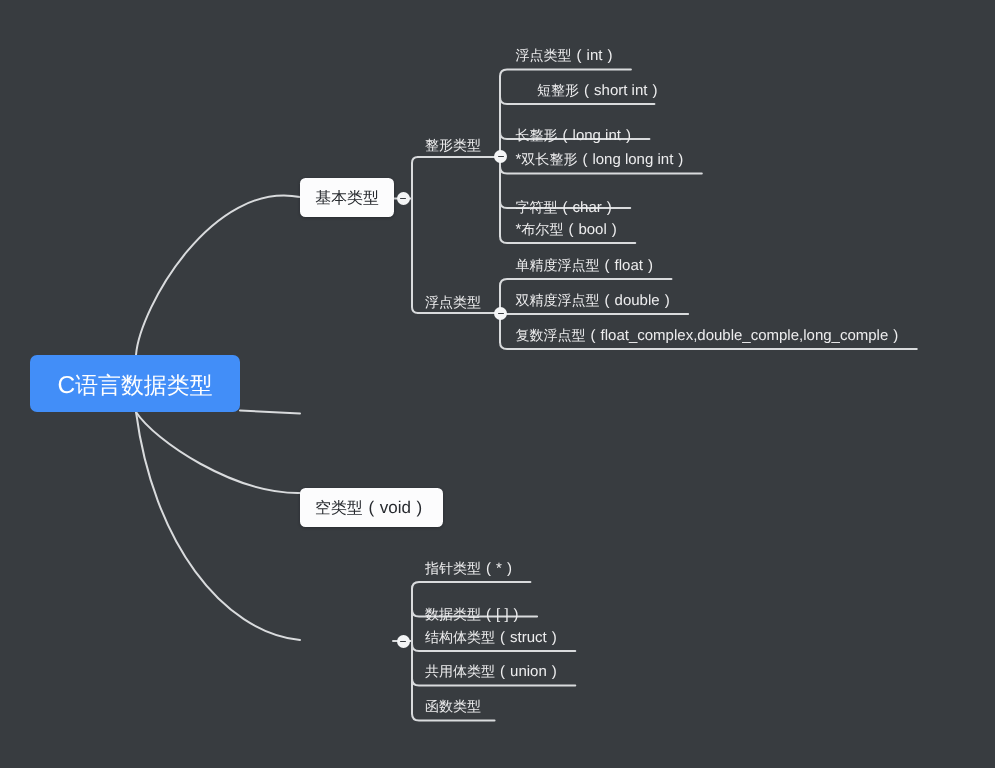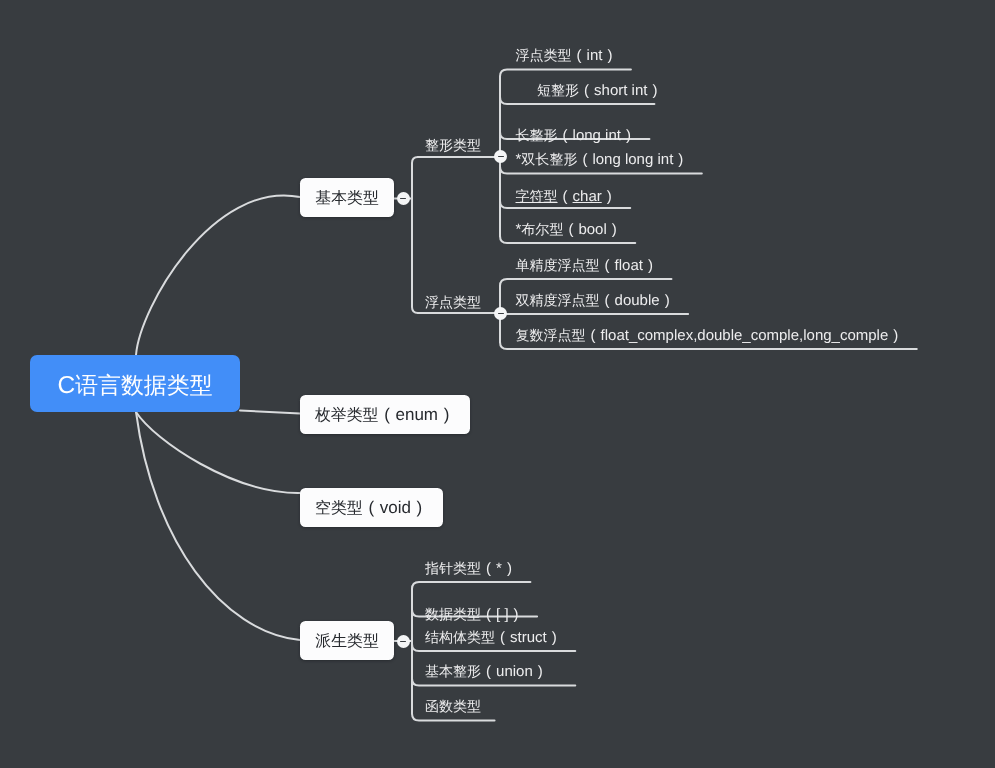--- a/index.html
+++ b/index.html
@@ -80,28 +80,22 @@
       <path d="M393 641 L412 641" fill="none" stroke="#d9dbdd" stroke-width="2" stroke-linecap="round"></path>
     </svg>
 
   <div class="node card" style="left:300px;top:178px;width:94px;">
     <span><span class="han">基本类型</span></span>
   </div>
 
   <div class="node root">
     <span>C<span class="han">语言数据类型</span></span>
   </div>
-  <div class="node card" style="left:300px;top:394.5px;width:170px;">
-    <span><span class="han">枚举类型</span><span class="fw">(</span>enum<span class="fw">)</span></span>
-  </div>
   <div class="node card" style="left:300px;top:488px;width:143px;">
     <span><span class="han">空类型</span><span class="fw">(</span>void<span class="fw">)</span></span>
-  </div>
-  <div class="node card" style="left:300px;top:620.5px;width:94px;">
-    <span><span class="han">派生类型</span></span>
   </div>
 
   <div class="node toggle" style="left:396.6px;top:192px;">
       <i></i>
     </div>
   <div class="node toggle" style="left:396.6px;top:634.8px;">
       <i></i>
     </div>
   <div class="node toggle" style="left:494.3px;top:150.1px;">
       <i></i>
@@ -115,24 +109,24 @@
   </div>
   <div class="node leaf" style="left:425px;top:293px;">
     <span><span class="han">浮点类型</span></span>
   </div>
 
   <div id="leaves">
       <div class="node leaf" style="left: 515.5px; top: 46px;"><span><span class="han">浮点类型</span><span class="fw">(</span>int<span class="fw">)</span></span></div>
       <div class="node leaf" style="left: 537px; top: 80.5px;"><span><span class="han">短整形</span><span class="fw">(</span>short int<span class="fw">)</span></span></div>
       <div class="node leaf" style="left: 515.5px; top: 126px;"><span><span class="han">长整形</span><span class="fw">(</span>long int<span class="fw">)</span></span></div>
       <div class="node leaf" style="left: 515.5px; top: 150px;"><span>*<span class="han">双长整形</span><span class="fw">(</span>long long int<span class="fw">)</span></span></div>
-      <div class="node leaf" style="left: 515.5px; top: 187px; text-decoration: underline;"><span><span class="han">字符型</span><span class="fw">(</span>char<span class="fw">)</span></span></div>
+      <div class="node leaf" style="left: 515.5px; top: 198px;"><span><span class="han">字符型</span><span class="fw">(</span>char<span class="fw">)</span></span></div>
       <div class="node leaf" style="left: 515.5px; top: 219.5px;"><span>*<span class="han">布尔型</span><span class="fw">(</span>bool<span class="fw">)</span></span></div>
       <div class="node leaf" style="left: 515.5px; top: 255.5px;"><span><span class="han">单精度浮点型</span><span class="fw">(</span>float<span class="fw">)</span></span></div>
       <div class="node leaf" style="left: 515.5px; top: 290.5px;"><span><span class="han">双精度浮点型</span><span class="fw">(</span>double<span class="fw">)</span></span></div>
       <div class="node leaf" style="left: 515.5px; top: 325.5px;"><span><span class="han">复数浮点型</span><span class="fw">(</span>float_complex,double_comple,long_comple<span class="fw">)</span></span></div>
       <div class="node leaf" style="left: 425px; top: 558.5px;"><span><span class="han">指针类型</span><span class="fw">(</span>*<span class="fw">)</span></span></div>
       <div class="node leaf" style="left: 425px; top: 605px;"><span><span class="han">数据类型</span><span class="fw">(</span>[ ]<span class="fw">)</span></span></div>
       <div class="node leaf" style="left: 425px; top: 627.5px;"><span><span class="han">结构体类型</span><span class="fw">(</span>struct<span class="fw">)</span></span></div>
-      <div class="node leaf" style="left: 425px; top: 662px;"><span><span class="han">基本整形</span><span class="fw">(</span>union<span class="fw">)</span></span></div>
+      <div class="node leaf" style="left: 425px; top: 662px;"><span><span class="han">共用体类型</span><span class="fw">(</span>union<span class="fw">)</span></span></div>
       <div class="node leaf" style="left: 425px; top: 697px; text-align: center;"><span><span class="han">函数类型</span></span></div>
     </div>
 </div>
 
 </body></html>

